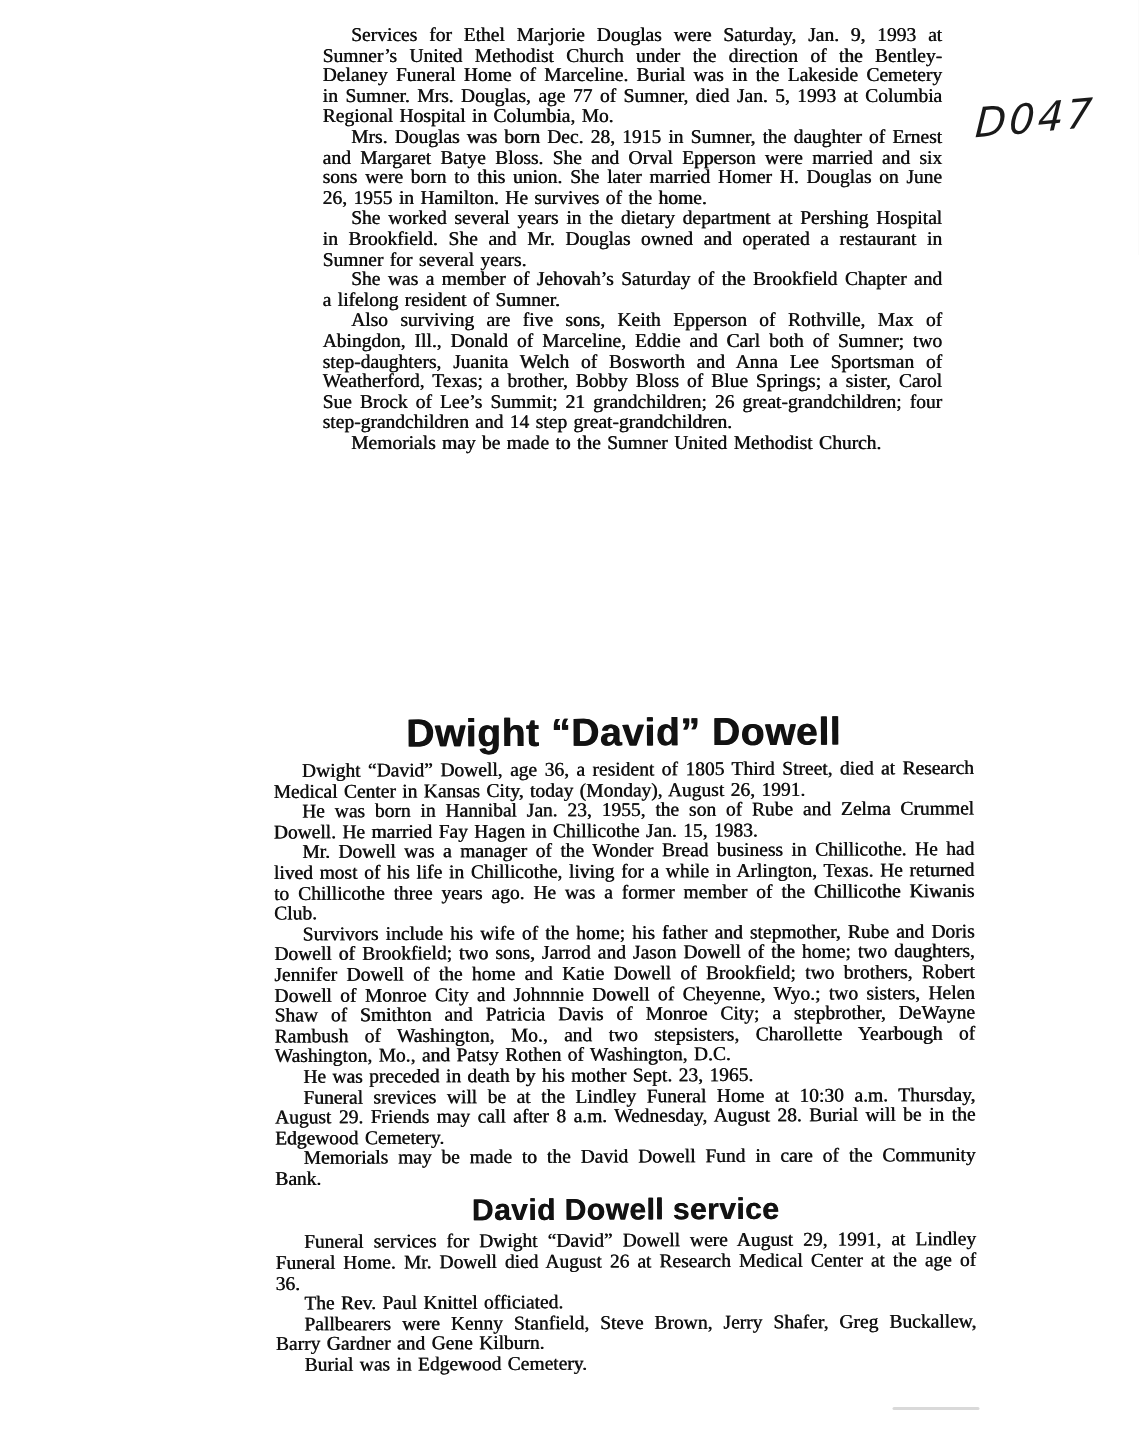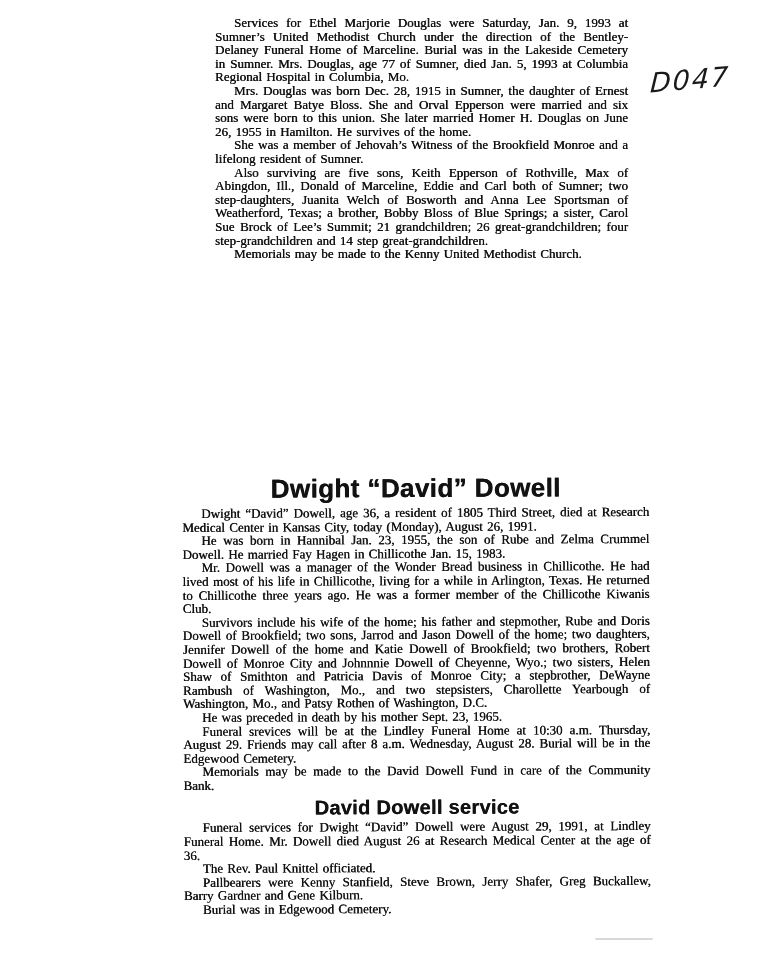--- a/index.html
+++ b/index.html
@@ -45,23 +45,24 @@
 </head>
 <body>
 
 <div class="page">
 
   <div class="annotation">D047</div>
 
   <div class="obit obit-1">
     <p>Services for Ethel Marjorie Douglas were Saturday, Jan. 9, 1993 at Sumner’s United Methodist Church under the direction of the Bentley-Delaney Funeral Home of Marceline. Burial was in the Lakeside Cemetery in Sumner. Mrs. Douglas, age 77 of Sumner, died Jan. 5, 1993 at Columbia Regional Hospital in Columbia, Mo.</p>
     <p>Mrs. Douglas was born Dec. 28, 1915 in Sumner, the daughter of Ernest and Margaret Batye Bloss. She and Orval Epperson were married and six sons were born to this union. She later married Homer H. Douglas on June 26, 1955 in Hamilton. He survives of the home.</p>
-    <p>She was a member of Jehovah’s Witness of the Brookfield Monroe and a lifelong resident of Sumner.</p>
+    <p>She worked several years in the dietary department at Pershing Hospital in Brookfield. She and Mr. Douglas owned and operated a restaurant in Sumner for several years.</p>
+    <p>She was a member of Jehovah’s Saturday of the Brookfield Chapter and a lifelong resident of Sumner.</p>
     <p>Also surviving are five sons, Keith Epperson of Rothville, Max of Abingdon, Ill., Donald of Marceline, Eddie and Carl both of Sumner; two step-daughters, Juanita Welch of Bosworth and Anna Lee Sportsman of Weatherford, Texas; a brother, Bobby Bloss of Blue Springs; a sister, Carol Sue Brock of Lee’s Summit; 21 grandchildren; 26 great-grandchildren; four step-grandchildren and 14 step great-grandchildren.</p>
-    <p>Memorials may be made to the Kenny United Methodist Church.</p>
+    <p>Memorials may be made to the Sumner United Methodist Church.</p>
   </div>
 
   <div class="lower">
     <div class="obit">
       <h1>Dwight “David” Dowell</h1>
       <p>Dwight “David” Dowell, age 36, a resident of 1805 Third Street, died at Research Medical Center in Kansas City, today (Monday), August 26, 1991.</p>
       <p>He was born in Hannibal Jan. 23, 1955, the son of Rube and Zelma Crummel Dowell. He married Fay Hagen in Chillicothe Jan. 15, 1983.</p>
       <p>Mr. Dowell was a manager of the Wonder Bread business in Chillicothe. He had lived most of his life in Chillicothe, living for a while in Arlington, Texas. He returned to Chillicothe three years ago. He was a former member of the Chillicothe Kiwanis Club.</p>
       <p>Survivors include his wife of the home; his father and stepmother, Rube and Doris Dowell of Brookfield; two sons, Jarrod and Jason Dowell of the home; two daughters, Jennifer Dowell of the home and Katie Dowell of Brookfield; two brothers, Robert Dowell of Monroe City and Johnnnie Dowell of Cheyenne, Wyo.; two sisters, Helen Shaw of Smithton and Patricia Davis of Monroe City; a stepbrother, DeWayne Rambush of Washington, Mo., and two stepsisters, Charollette Yearbough of Washington, Mo., and Patsy Rothen of Washington, D.C.</p>
       <p>He was preceded in death by his mother Sept. 23, 1965.</p>

